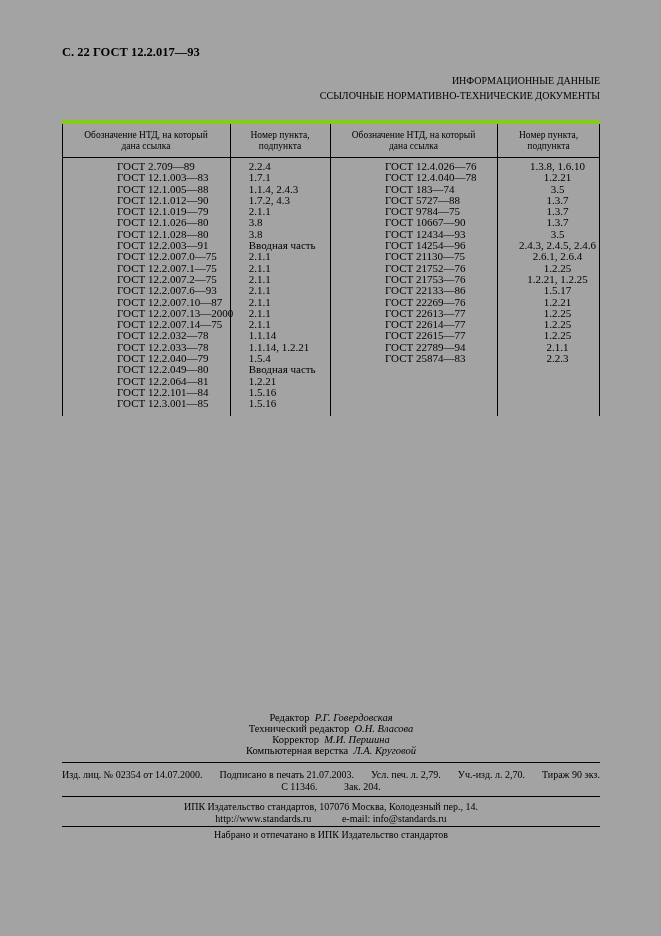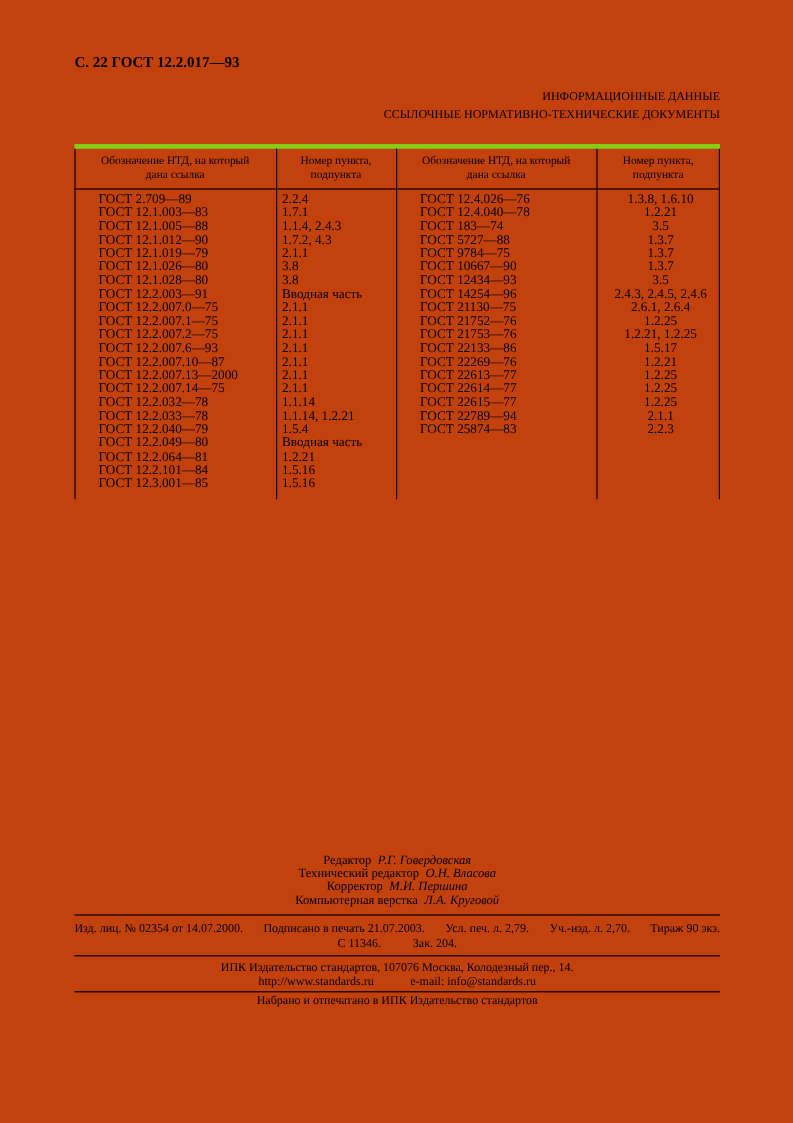--- a/index.html
+++ b/index.html
@@ -1,36 +1,36 @@
 <!DOCTYPE html>
 <html><head>
 <meta charset="utf-8">
 <style>
   * { margin:0; padding:0; box-sizing:border-box; }
   html,body { background:#ffffff; }
   .page {
     position:relative;
     width:661px; height:936px;
-    background:#c2410c; color:#000;
+    background:#a3a3a3; color:#000;
     font-family:"Liberation Serif", serif;
     padding:46px 61px 0 62px;
     overflow:hidden;
   }
   .page-header { font-weight:bold; font-size:12.5px; line-height:13px; }
   .title-block { margin-top:14px; }
   .doc-title { text-align:right; font-weight:normal; font-size:10px; line-height:15px; }
 
   .ref-table { margin-top:17px; position:relative; border-top:4px solid #84cc16; }
   .t-header { display:flex; border-bottom:1px solid #000; }
   .th { font-size:9.5px; line-height:11px; text-align:center; padding:6px 14px 5px; }
   .th.c1 { width:168px; } .th.c2 { width:100px; padding-left:6px; padding-right:6px; }
   .th.c3 { width:167px; } .th.c4 { width:103px; padding-left:6px; padding-right:6px; }
   .t-body { display:flex; min-height:258px; font-size:11px; line-height:11.3px; padding-top:3px; }
   .half-left { width:268px; } .half-right { width:270px; }
-  .trow { display:flex; }
+  .trow { display:flex;padding-left:35px; }
   .half-left  .td-desig { width:168px; padding-left:20px; }
   .half-left  .td-num   { width:100px; padding-left:5px; }
   .half-right .td-desig { width:167px; padding-left:20px; }
   .half-right .td-num   { width:103px; padding-left:4px;text-align:center; }
   .vline { position:absolute; top:0; bottom:0; width:1px; background:#000; }
   .v0{left:0} .v1{left:168px} .v2{left:268px} .v3{left:435px} .v4{right:0}
 
   .credits { margin-top:296px; text-align:center; font-size:10.5px; line-height:11px; }
   .credits .it { font-style:italic; }
   .hr { border:0; border-top:1px solid #000; height:0; }

